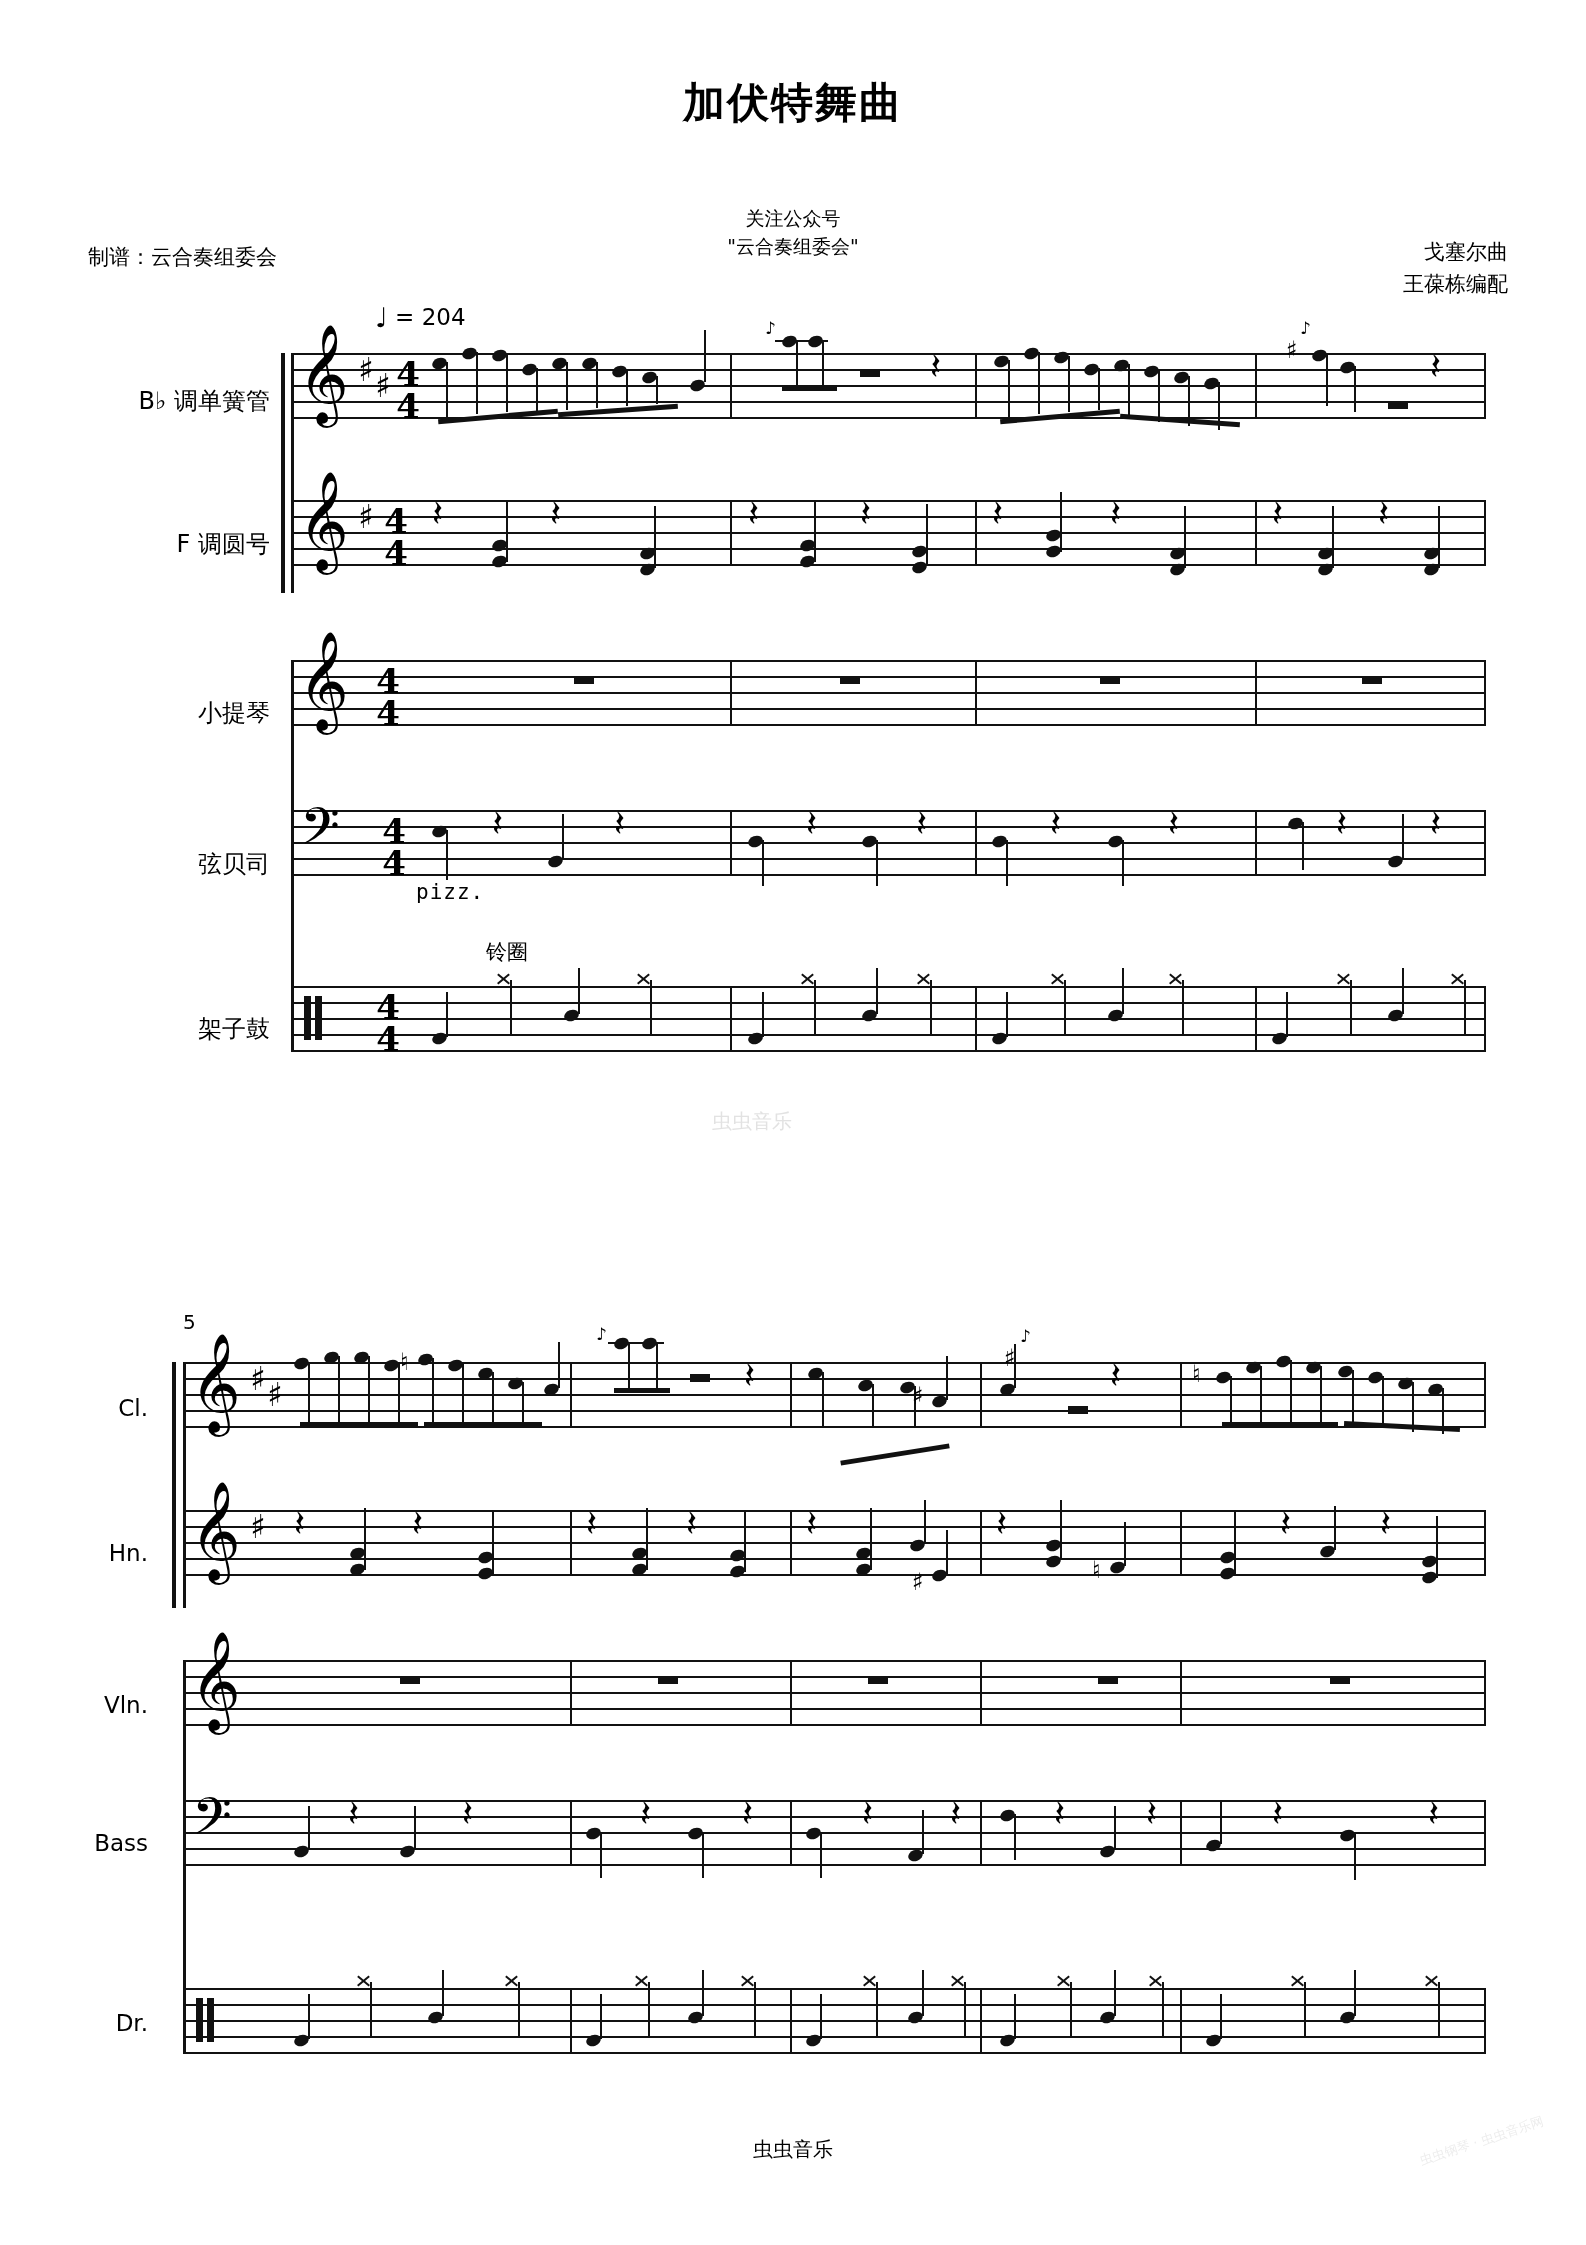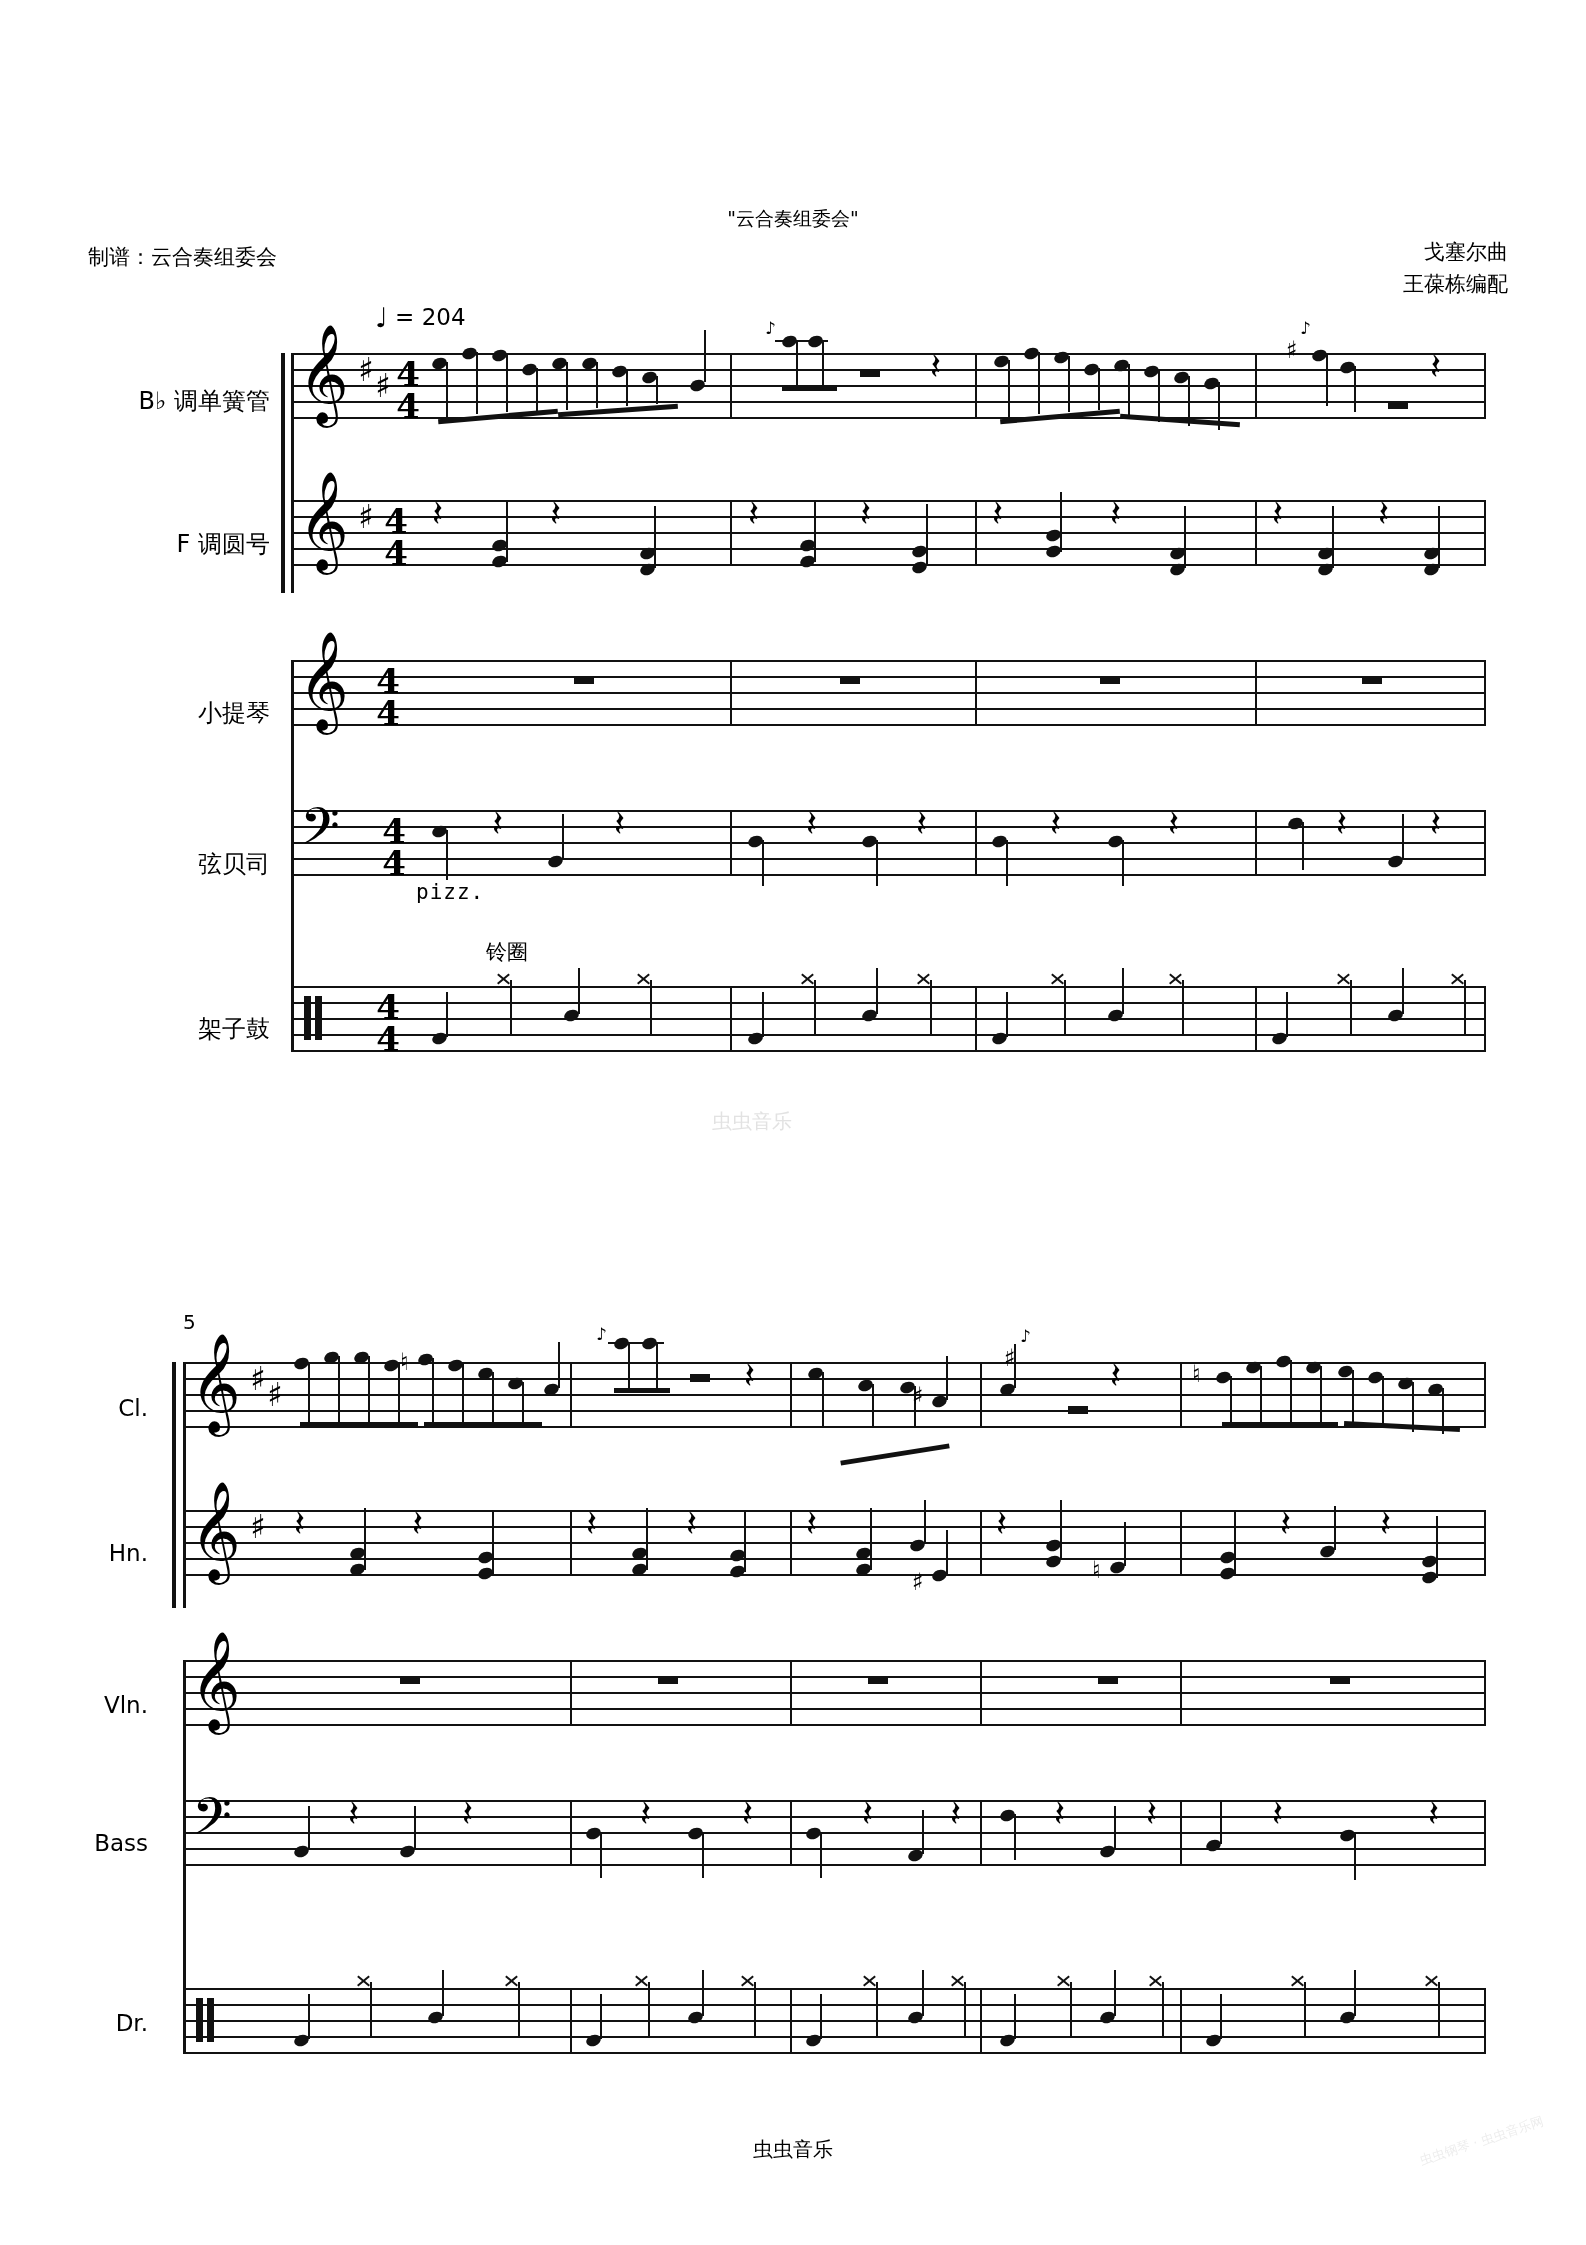--- a/index.html
+++ b/index.html
@@ -245,24 +245,26 @@
     width: 7px;
     height: 44px;
     background: #111;
   }
 </style>
 </head>
 <body>
 
 <div class="page">
 
+  <div class="title">加伏特舞曲</div>
 
   <div class="credit-left">制谱：云合奏组委会</div>
 
   <div class="center-note">
+    <div>关注公众号</div>
     <div>"云合奏组委会"</div>
   </div>
 
   <div class="credit-right">
     <div>戈塞尔曲</div>
     <div>王葆栋编配</div>
   </div>
 
   <div class="tempo">
     <span class="q">♩</span>

